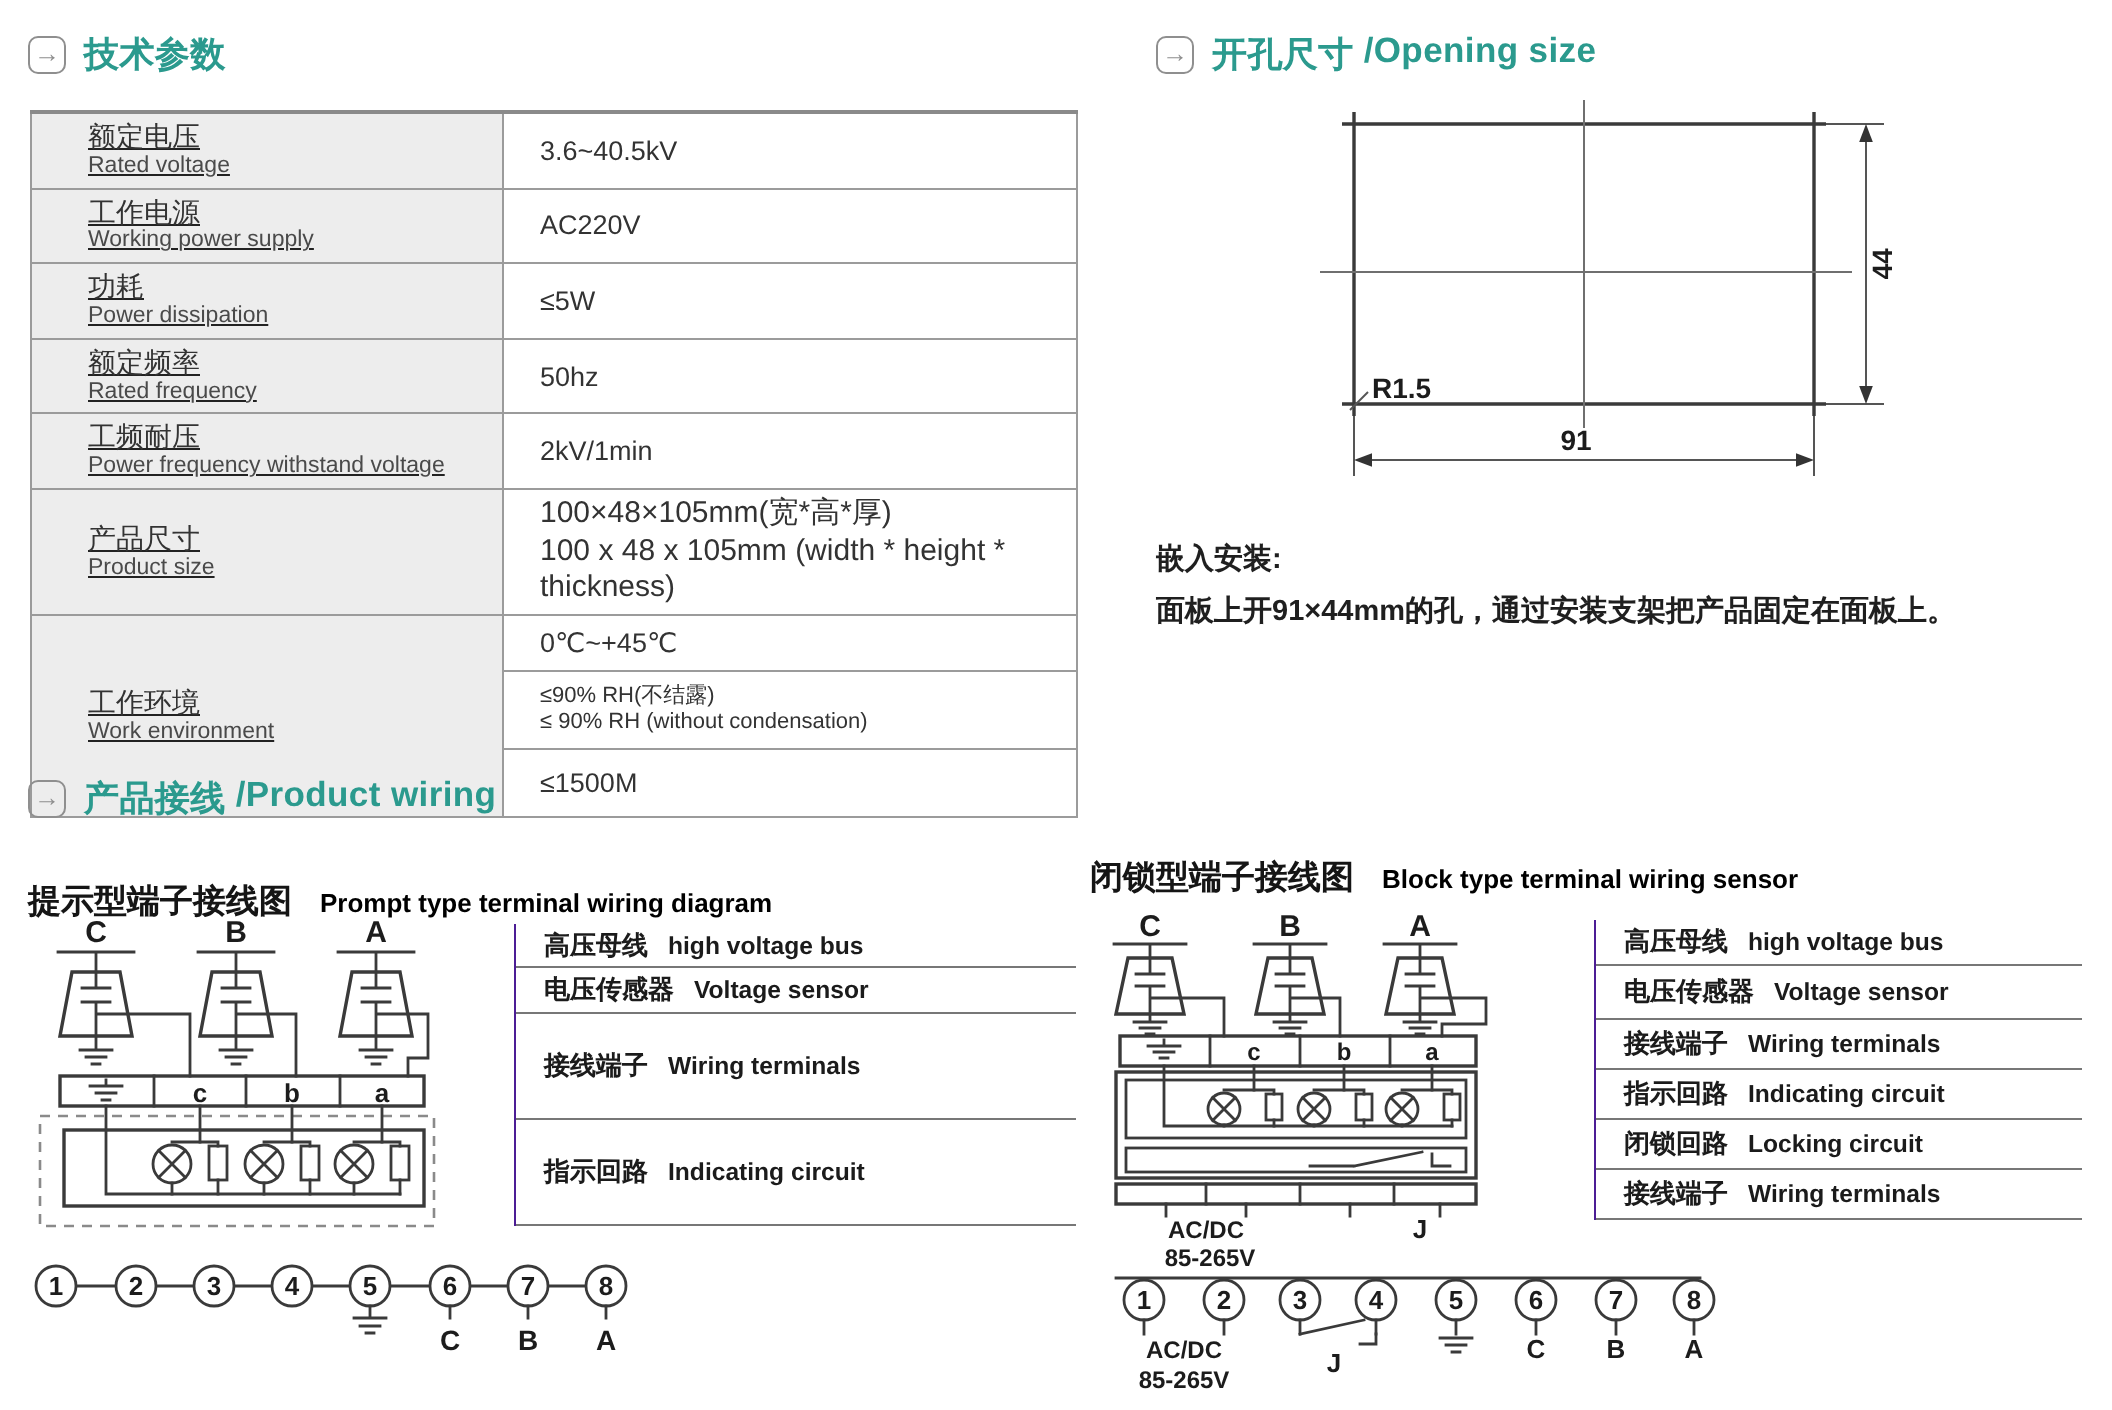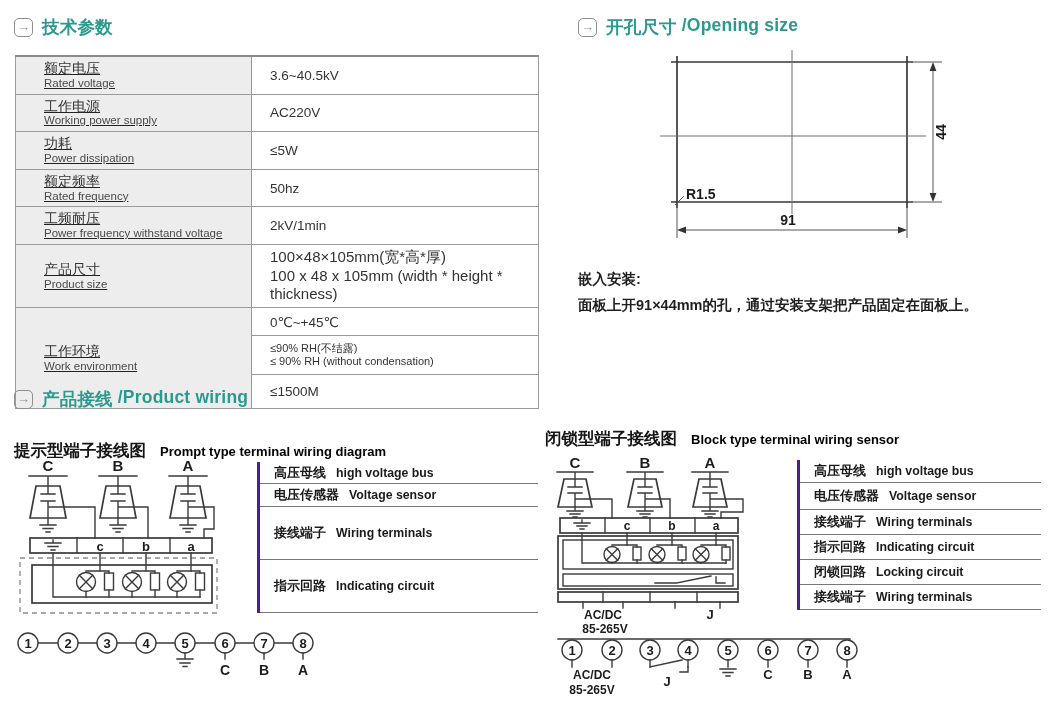--- a/index.html
+++ b/index.html
@@ -34,21 +34,21 @@
 
   
   .mount{position:absolute;left:578px;width:470px;font-weight:600;color:#1f1f1f;font-size:14.5px;}
 
   
   .sub-head{position:absolute;display:flex;align-items:baseline;}
   .sub-head .zh{font-size:16.5px;font-weight:bold;color:#151515;}
   .sub-head .en{font-size:13px;font-weight:600;color:#000000;margin-left:14px;}
 
   
-  .legend{position:absolute;border-left:3px solid #4c1d95;}
+  .legend{position:absolute;border-left:1px solid #4c1d95;}
   .legend .lrow{display:flex;align-items:center;border-bottom:1px solid #777;padding-left:14px;}
   .legend .lzh{font-size:13px;font-weight:bold;color:#1b1b1b;white-space:nowrap;}
   .legend .len{font-size:12.3px;font-weight:600;color:#1b1b1b;margin-left:10px;white-space:nowrap;}
 
   
   svg{position:absolute;overflow:visible;}
   svg path, svg polygon, svg rect, svg circle, svg line{vector-effect:none;}
   .st{stroke:var(--line);stroke-width:1.4;fill:none;stroke-linecap:square;}
   .st2{stroke:var(--line);stroke-width:1.7;fill:none;}
   .dash{stroke:#8a8a8a;stroke-width:1.3;fill:none;stroke-dasharray:5 4;}

